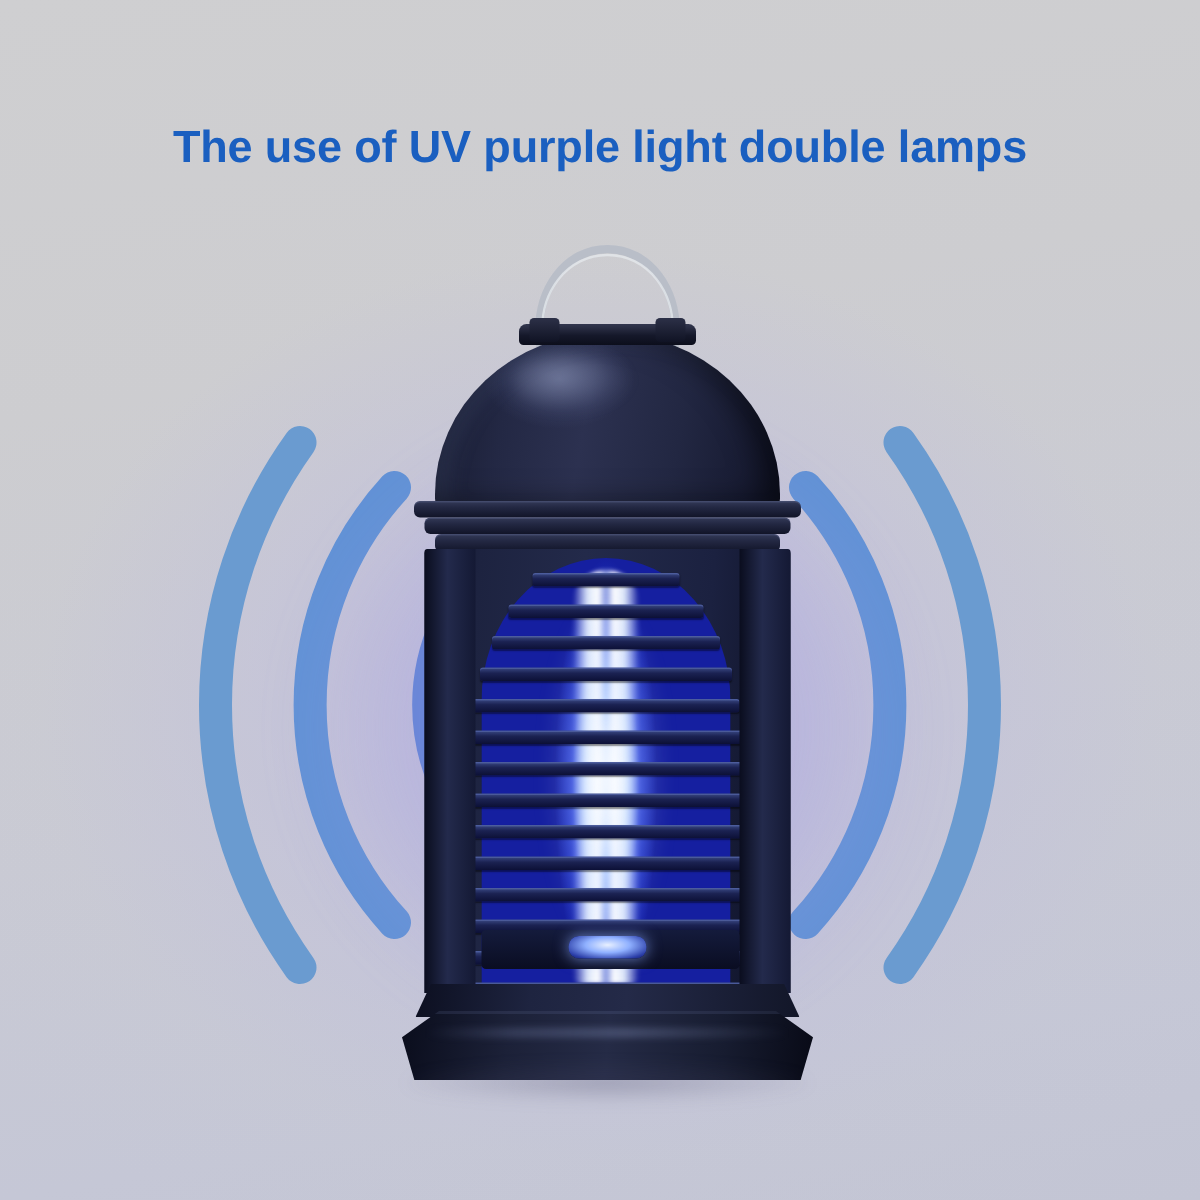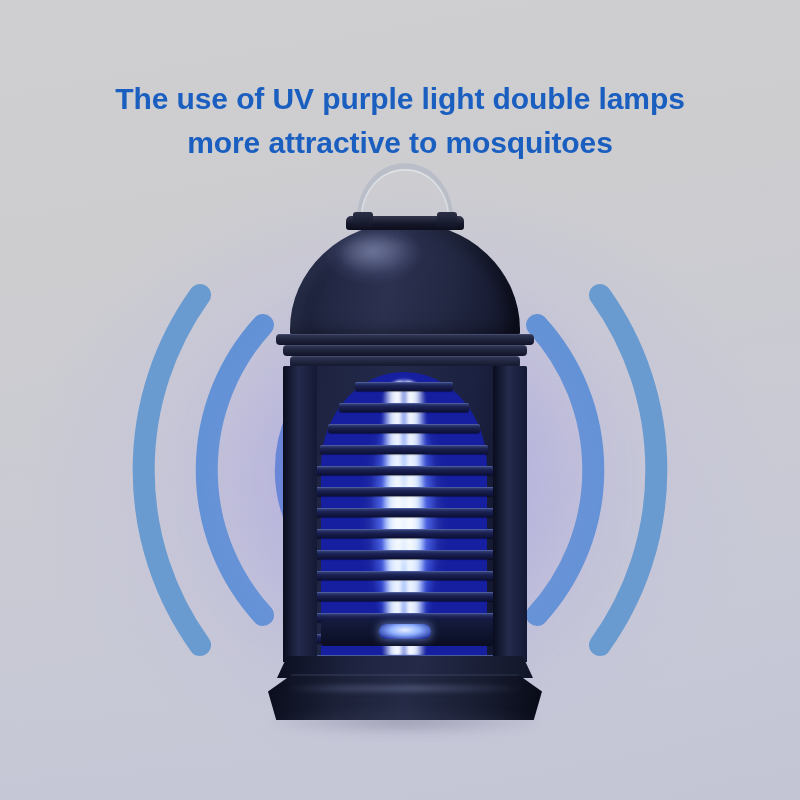--- a/index.html
+++ b/index.html
@@ -269,21 +269,20 @@
     filter: blur(5px);
   }
 </style>
 </head>
 <body>
 
 <div id="stage">
 
   <div class="headline">
     <span class="ln">The use of UV purple light double lamps</span>
-    <span class="ln">more attractive to mosquitoes</span>
   </div>
 
   <svg class="waves" viewBox="0 0 800 800">
     <g fill="none" stroke-linecap="round">
 
       <path d="M 200 295 A 300 300 0 0 0 200 645" stroke="#6a9bd0" stroke-width="22"></path>
       <path d="M 263 325 A 215 215 0 0 0 263 615" stroke="#6292d6" stroke-width="22"></path>
       <path d="M 330 375 A 128 128 0 0 0 330 565" stroke="#5b81d4" stroke-width="26"></path>
 
       <path d="M 600 295 A 300 300 0 0 1 600 645" stroke="#6a9bd0" stroke-width="22"></path>

